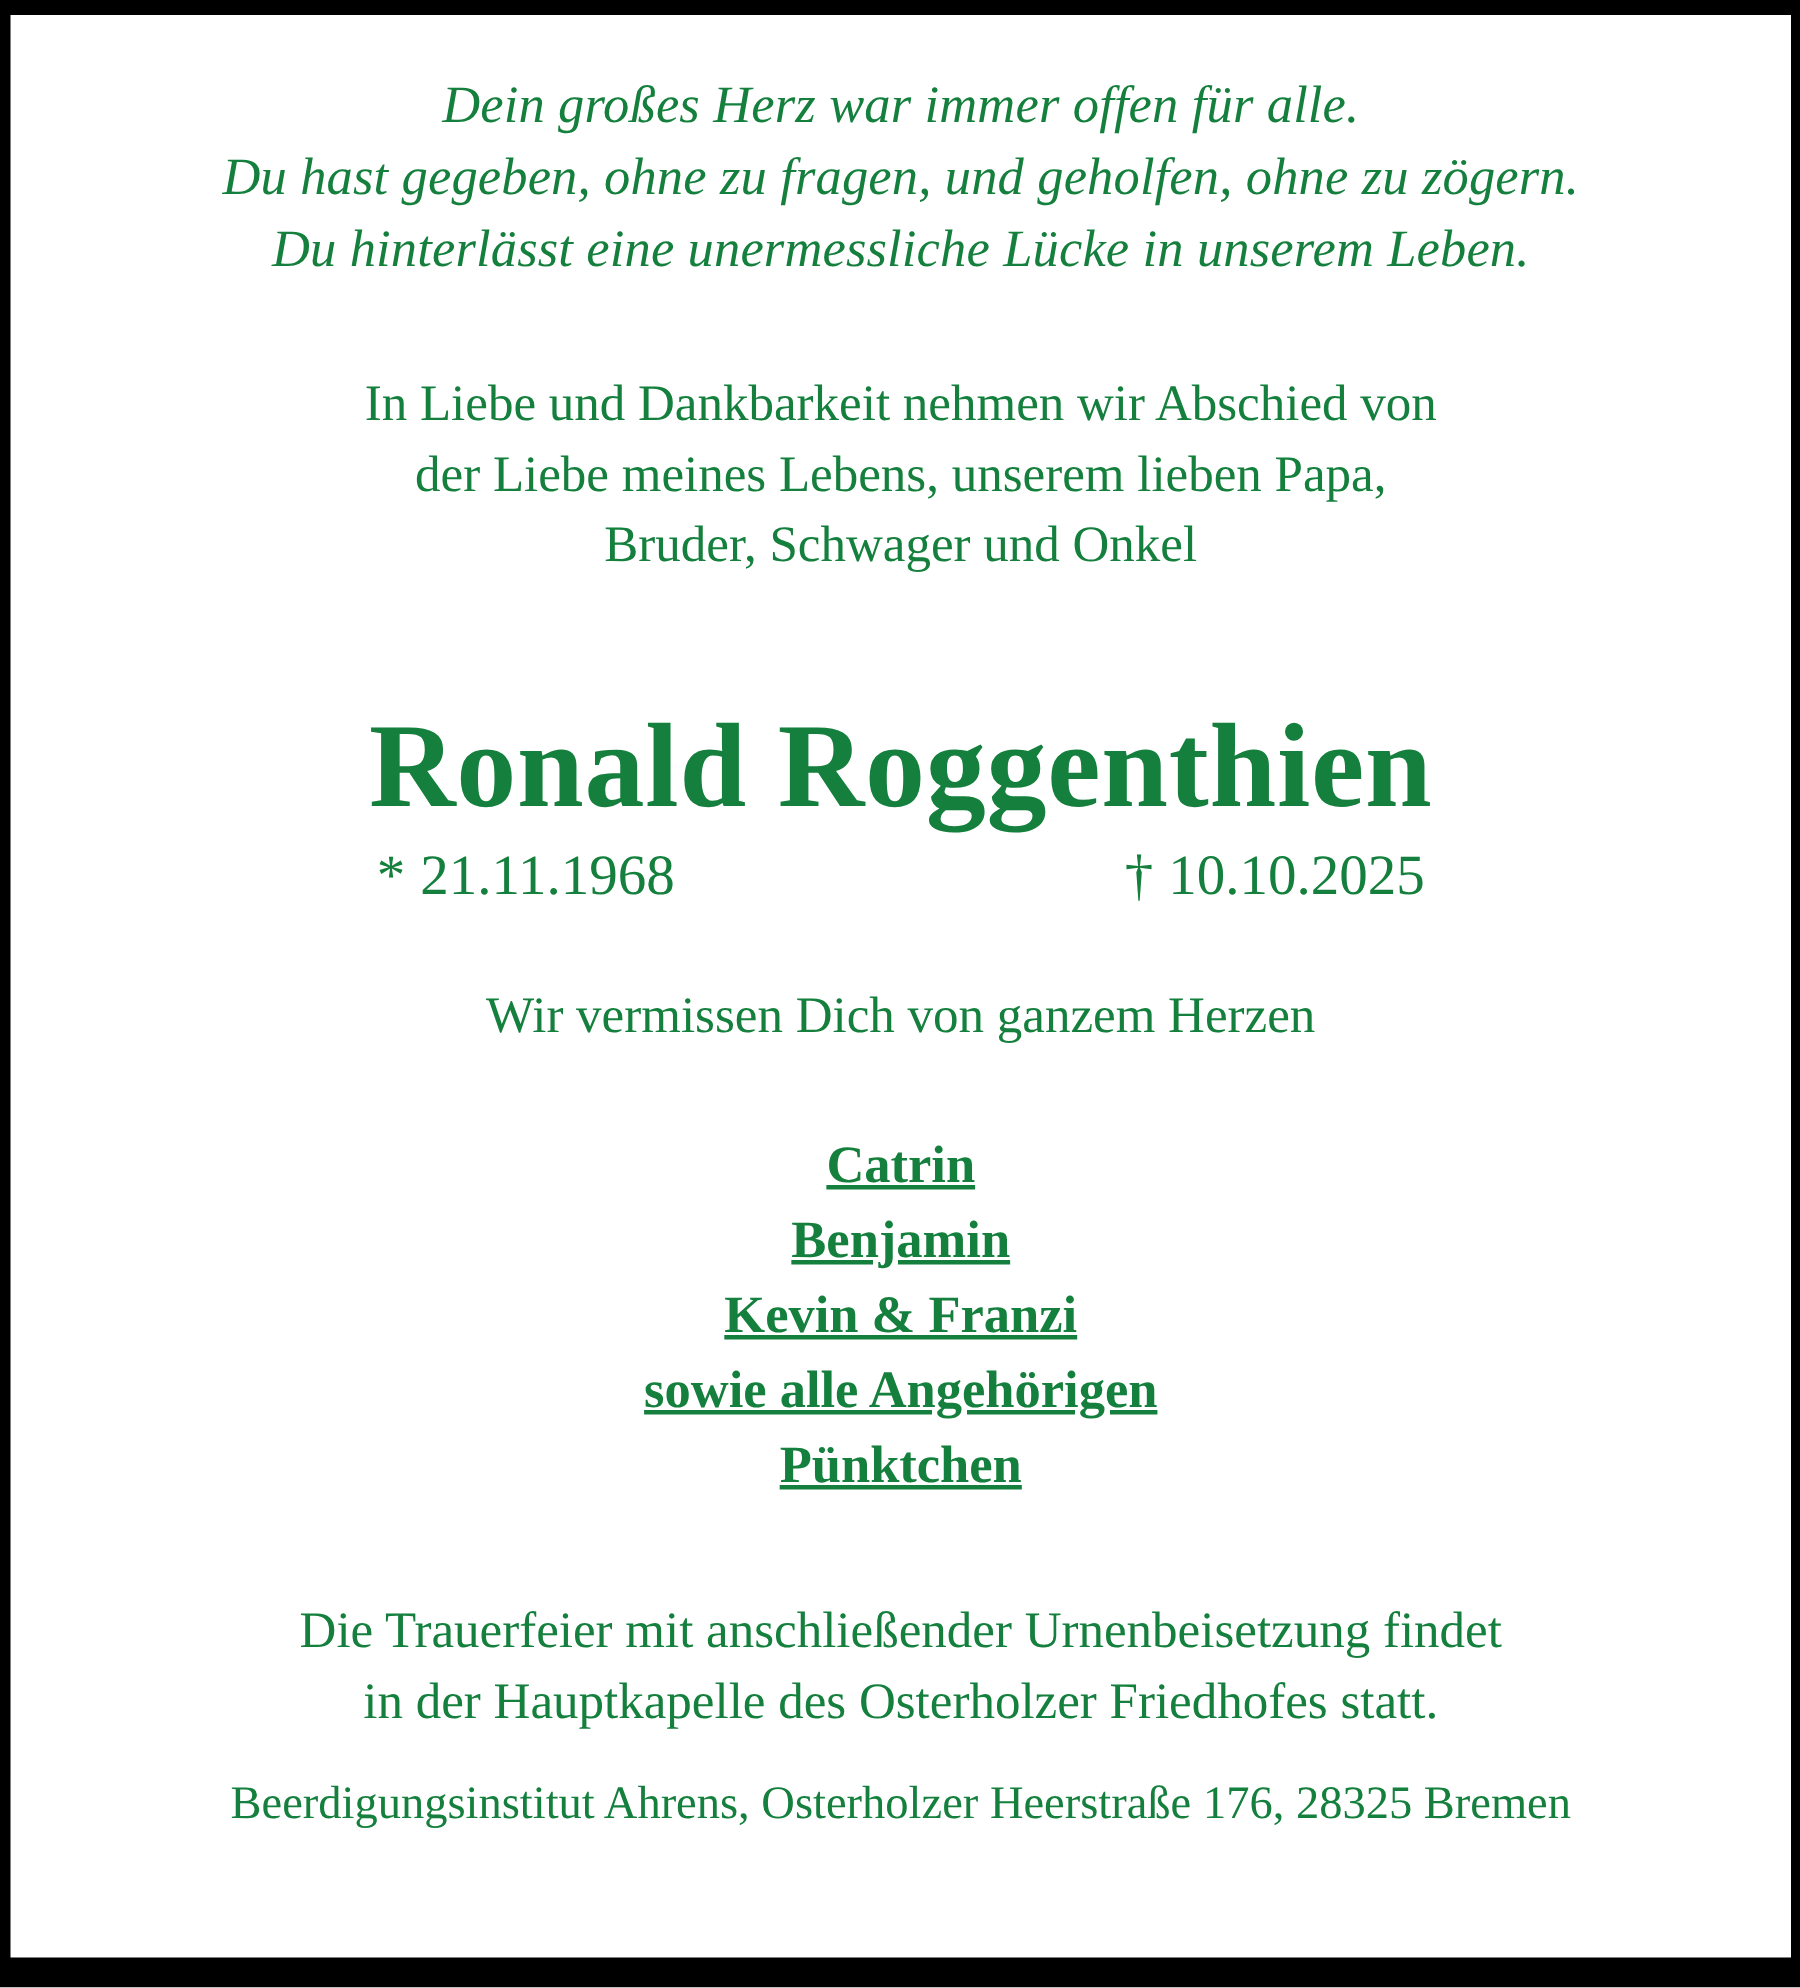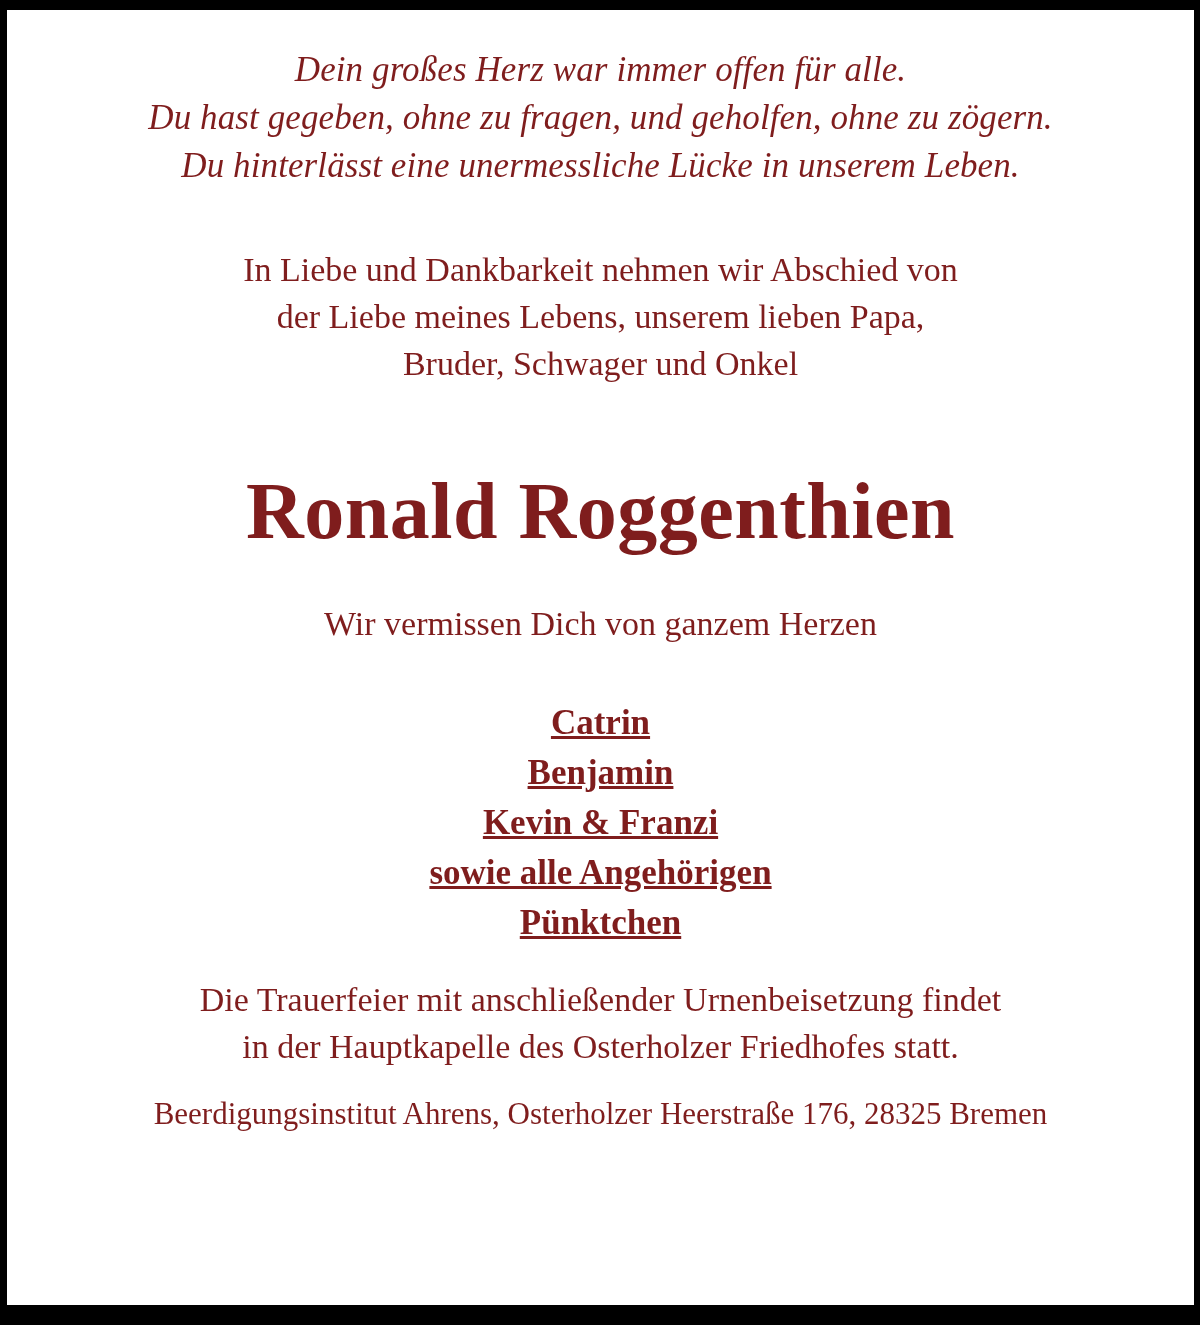--- a/index.html
+++ b/index.html
@@ -13,21 +13,21 @@
     position: relative;
     width: 1200px;
     height: 1325px;
     box-sizing: border-box;
     background: #ffffff;
     border-top: 10px solid #000000;
     border-left: 7px solid #000000;
     border-right: 6px solid #000000;
     border-bottom: 20px solid #000000;
     font-family: "Liberation Serif", "DejaVu Serif", serif;
-    color: #7f1d1d;
+    color: #15803d;
     overflow: hidden;
   }
 
   .inner {
     width: 100%;
     height: 100%;
     box-sizing: border-box;
     padding: 0 34px;
     text-align: center;
   }
@@ -85,21 +85,21 @@
   .mourners {
     margin-top: 52px;
     font-weight: bold;
     font-size: 35px;
     line-height: 50px;
   }
   .mourners .mline { display: block; white-space: nowrap; text-decoration: underline; }
 
   
   .service {
-    margin-top: 28px;
+    margin-top: 62px;
     font-size: 34px;
     line-height: 47px;
   }
   .service .sline { display: block; white-space: nowrap; }
 
   
   .footer {
     margin-top: 24px;
     font-size: 31px;
     line-height: 40px;
@@ -119,20 +119,29 @@
     </div>
 
     <div class="intro">
       <span class="tline">In Liebe und Dankbarkeit nehmen wir Abschied von</span>
       <span class="tline">der Liebe meines Lebens, unserem lieben Papa,</span>
       <span class="tline">Bruder, Schwager und Onkel</span>
     </div>
 
     <div class="name">Ronald Roggenthien</div>
 
+    <div class="dates">
+      <span class="date-item">
+        <span class="sym">*</span><span>21.11.1968</span>
+      </span>
+      <span class="date-gap"></span>
+      <span class="date-item">
+        <span class="sym">†</span><span>10.10.2025</span>
+      </span>
+    </div>
 
     <div class="remember">Wir vermissen Dich von ganzem Herzen</div>
 
     <div class="mourners">
       <span class="mline">Catrin</span>
       <span class="mline">Benjamin</span>
       <span class="mline">Kevin &amp; Franzi</span>
       <span class="mline">sowie alle Angehörigen</span>
       <span class="mline">Pünktchen</span>
     </div>

